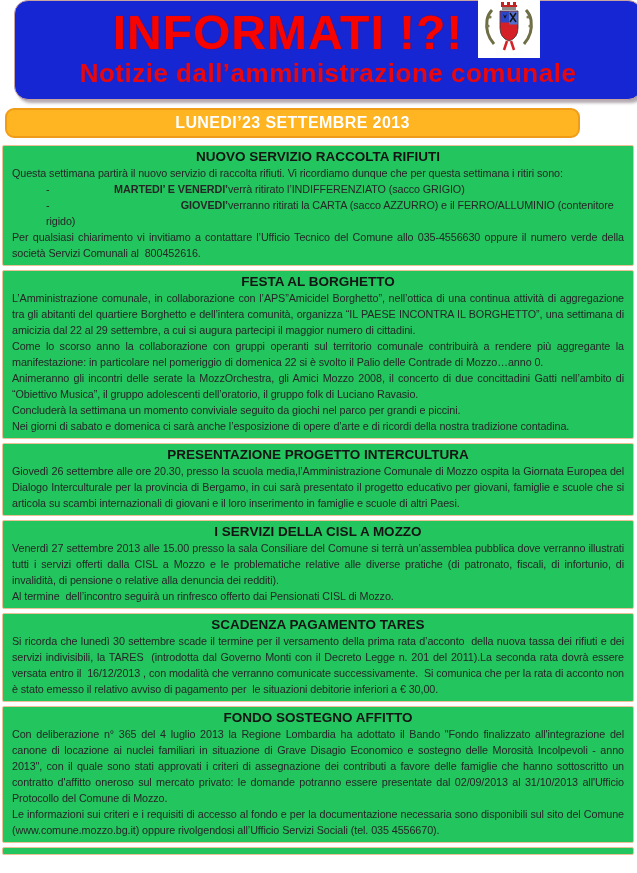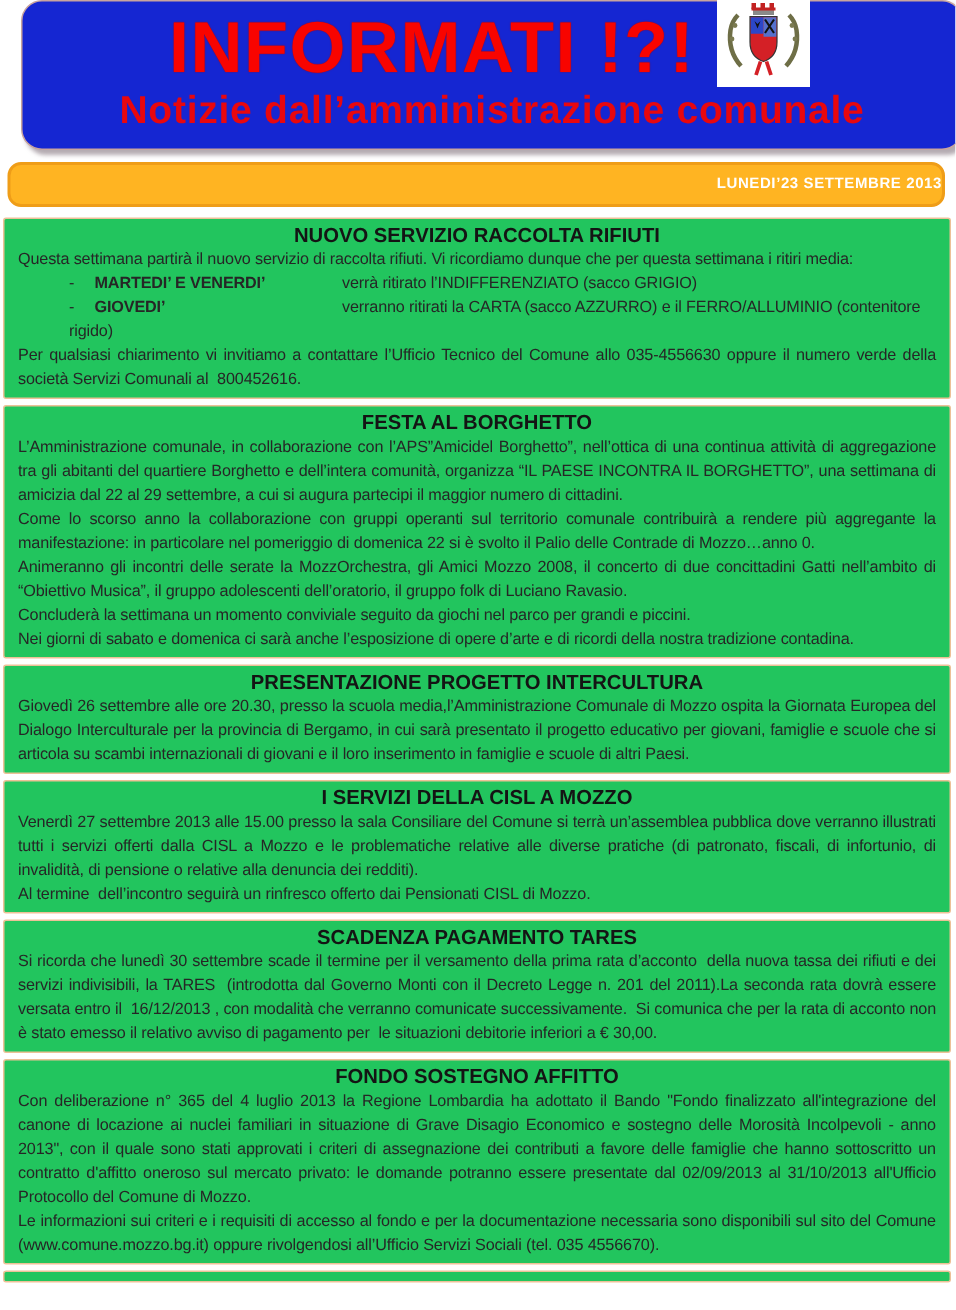--- a/index.html
+++ b/index.html
@@ -11,34 +11,34 @@
     background:#1526D2;border:1px solid #C9A49E;border-radius:14px;
     box-shadow:3px 3px 3px rgba(130,115,125,.6);box-sizing:border-box;}
   .masthead .title{margin-top:6px;text-align:center;padding-right:80px;
     color:#F80400;font-size:48px;font-weight:bold;letter-spacing:1px;line-height:52px;
     text-shadow:0 0 1px #a00;}
   .masthead .subtitle{text-align:center;color:#E8070E;
     font-size:26px;font-weight:bold;line-height:28px;letter-spacing:.5px;}
   .crest{position:absolute;top:0;right:97px;width:62px;height:58px;background:#fff;}
 
   
-  .datebar{position:absolute;top:108px;left:5px;width:625px;height:30px;
+  .datebar{position:absolute;top:108px;left:5px;width:575px;height:30px;
     background:#FFB422;border:2px solid #EF9D18;border-radius:9px;box-sizing:border-box;
-    color:#fff;font-weight:bold;font-size:10px;text-align:right;line-height:26px;letter-spacing:.4px;}
+    color:#fff;font-weight:bold;font-size:16px;text-align:center;line-height:26px;letter-spacing:.4px;}
 
   
   main{position:absolute;top:145px;left:2px;width:632px;}
   .section-box{border:1px solid #EDC197;border-radius:2px;margin-bottom:4px;
     padding:2px 9px 4px;box-sizing:border-box;background:#22c55e;}
   .section-title{margin:1px 0;text-align:center;font-size:13.5px;font-weight:bold;color:#141414;}
   .para{margin:0;font-size:10.8px;line-height:16px;color:#262626;text-align:justify;
     white-space:pre-wrap;letter-spacing:-0.1px;}
   .para.bullet{padding-left:34px;text-align:left;}
   .dash{display:inline-block;width:17px;font-weight:normal;}
-  .day-label{display:inline-block;width:165px;font-weight:bold;}
+  .day-label{display:inline-block;width:165px;font-weight:bold;text-align:right;}
   .run.bold{font-weight:normal;}
 </style>
 </head>
 <body>
 
 <div class="page">
 
   <header class="masthead">
     <div class="title">INFORMATI !?!</div>
     <div class="subtitle">Notizie dall’amministrazione comunale</div>
@@ -72,21 +72,21 @@
     </svg>
   </div>
 
   <div class="datebar">
     <span>LUNEDI’23 SETTEMBRE 2013</span>
   </div>
 
   <main>
       <section class="section-box">
         <h2 class="section-title">NUOVO SERVIZIO RACCOLTA RIFIUTI</h2>
-        <p class="para"><span class="run">Questa settimana partirà il nuovo servizio di raccolta rifiuti. Vi ricordiamo dunque che per questa settimana i ritiri media:</span></p>
+        <p class="para"><span class="run">Questa settimana partirà il nuovo servizio di raccolta rifiuti. Vi ricordiamo dunque che per questa settimana i ritiri sono:</span></p>
         <p class="para bullet"><span class="dash">-</span><span class="day-label">MARTEDI’ E VENERDI’</span><span class="run">verrà ritirato </span><span class="run bold">l’INDIFFERENZIATO (sacco GRIGIO)</span></p>
         <p class="para bullet"><span class="dash">-</span><span class="day-label">GIOVEDI’</span><span class="run">verranno ritirati la </span><span class="run bold">CARTA (sacco AZZURRO)</span><span class="run"> e il </span><span class="run bold">FERRO/ALLUMINIO (contenitore rigido)</span></p>
         <p class="para"><span class="run">Per qualsiasi chiarimento vi invitiamo a contattare l’Ufficio Tecnico del Comune allo 035-4556630 oppure il numero verde della società Servizi Comunali al  800452616.</span></p>
       </section>
       <section class="section-box">
         <h2 class="section-title">FESTA AL BORGHETTO</h2>
         <p class="para"><span class="run">L’Amministrazione comunale, in collaborazione con l’APS”Amicidel Borghetto”, nell’ottica di una continua attività di aggregazione tra gli abitanti del quartiere Borghetto e dell’intera comunità, organizza “IL PAESE INCONTRA IL BORGHETTO”, </span><span class="run bold">una settimana di amicizia dal 22 al 29 settembre</span><span class="run">, a cui si augura partecipi il maggior numero di cittadini.</span></p>
         <p class="para"><span class="run">Come lo scorso anno la collaborazione con gruppi operanti sul territorio comunale contribuirà a rendere più aggregante la manifestazione: in particolare nel pomeriggio di domenica 22 si è svolto il Palio delle Contrade di Mozzo…anno 0.</span></p>
         <p class="para"><span class="run">Animeranno gli incontri delle serate la MozzOrchestra, gli Amici Mozzo 2008, il concerto di due concittadini Gatti nell’ambito di “Obiettivo Musica”, il gruppo adolescenti dell’oratorio, il gruppo folk di Luciano Ravasio.</span></p>
         <p class="para"><span class="run">Concluderà la settimana un momento conviviale seguito da giochi nel parco per grandi e piccini.</span></p>

